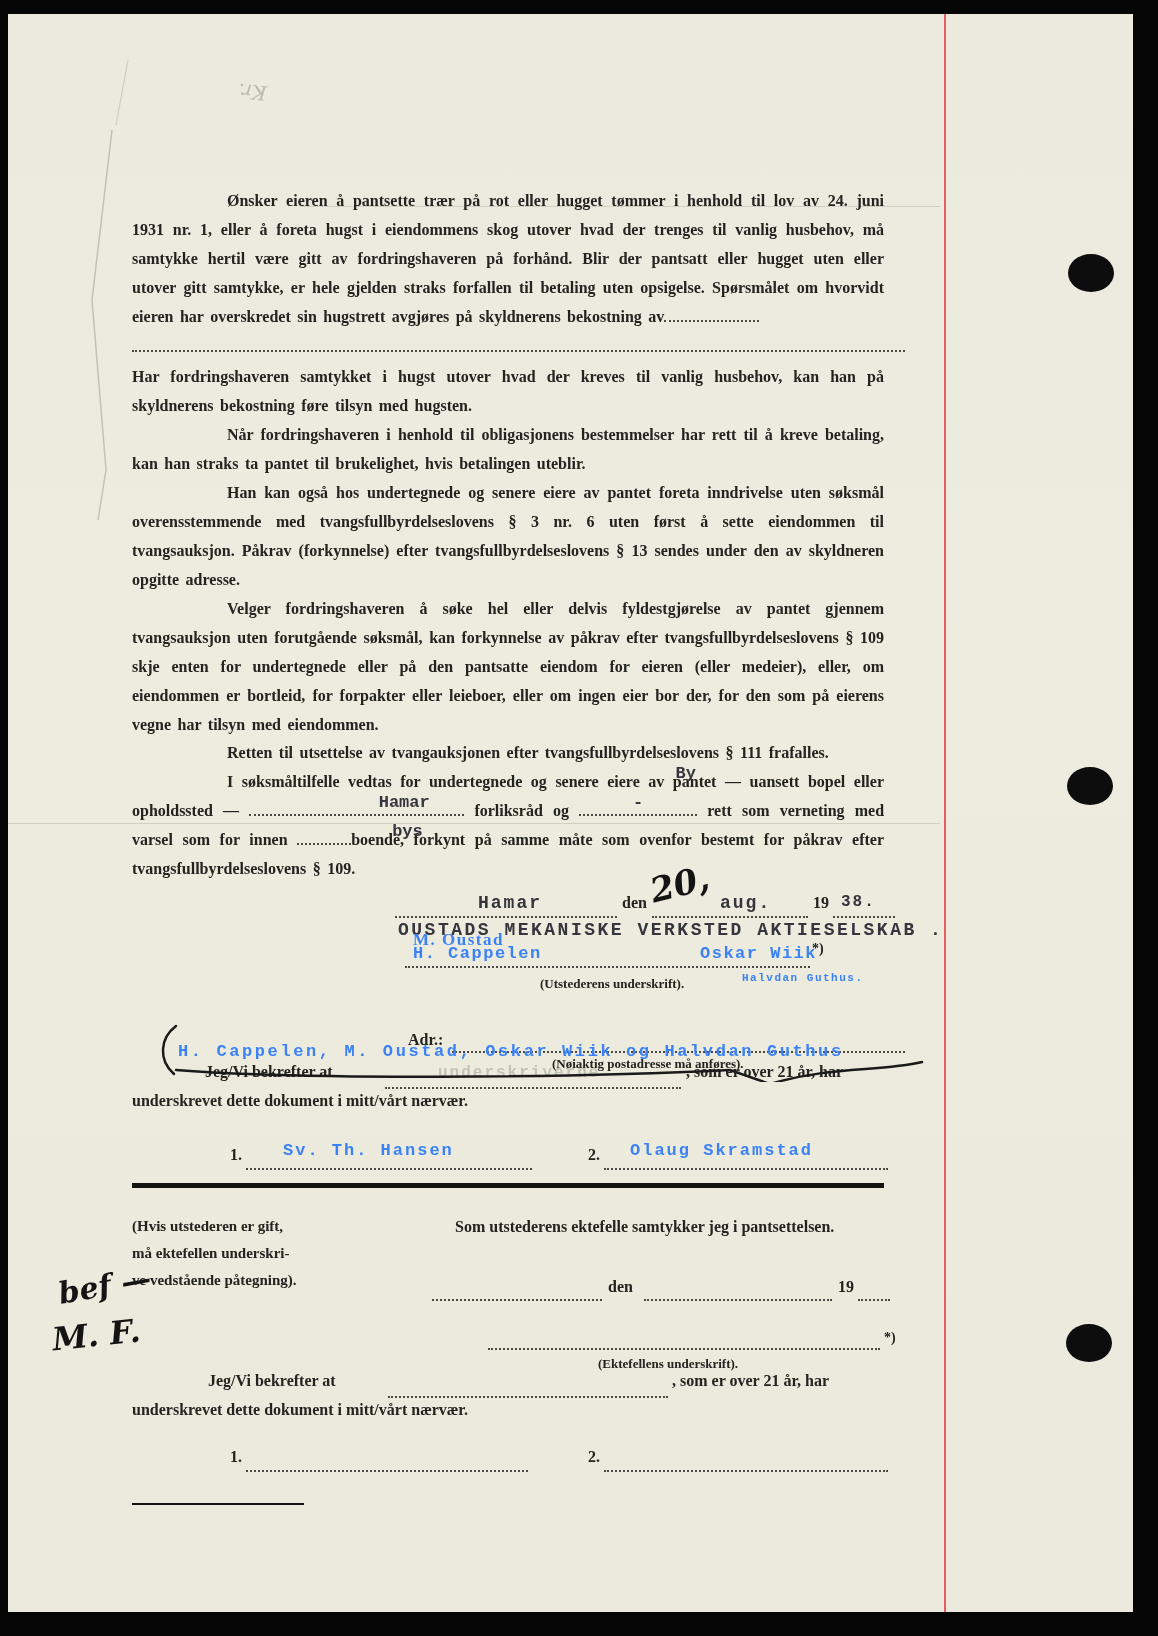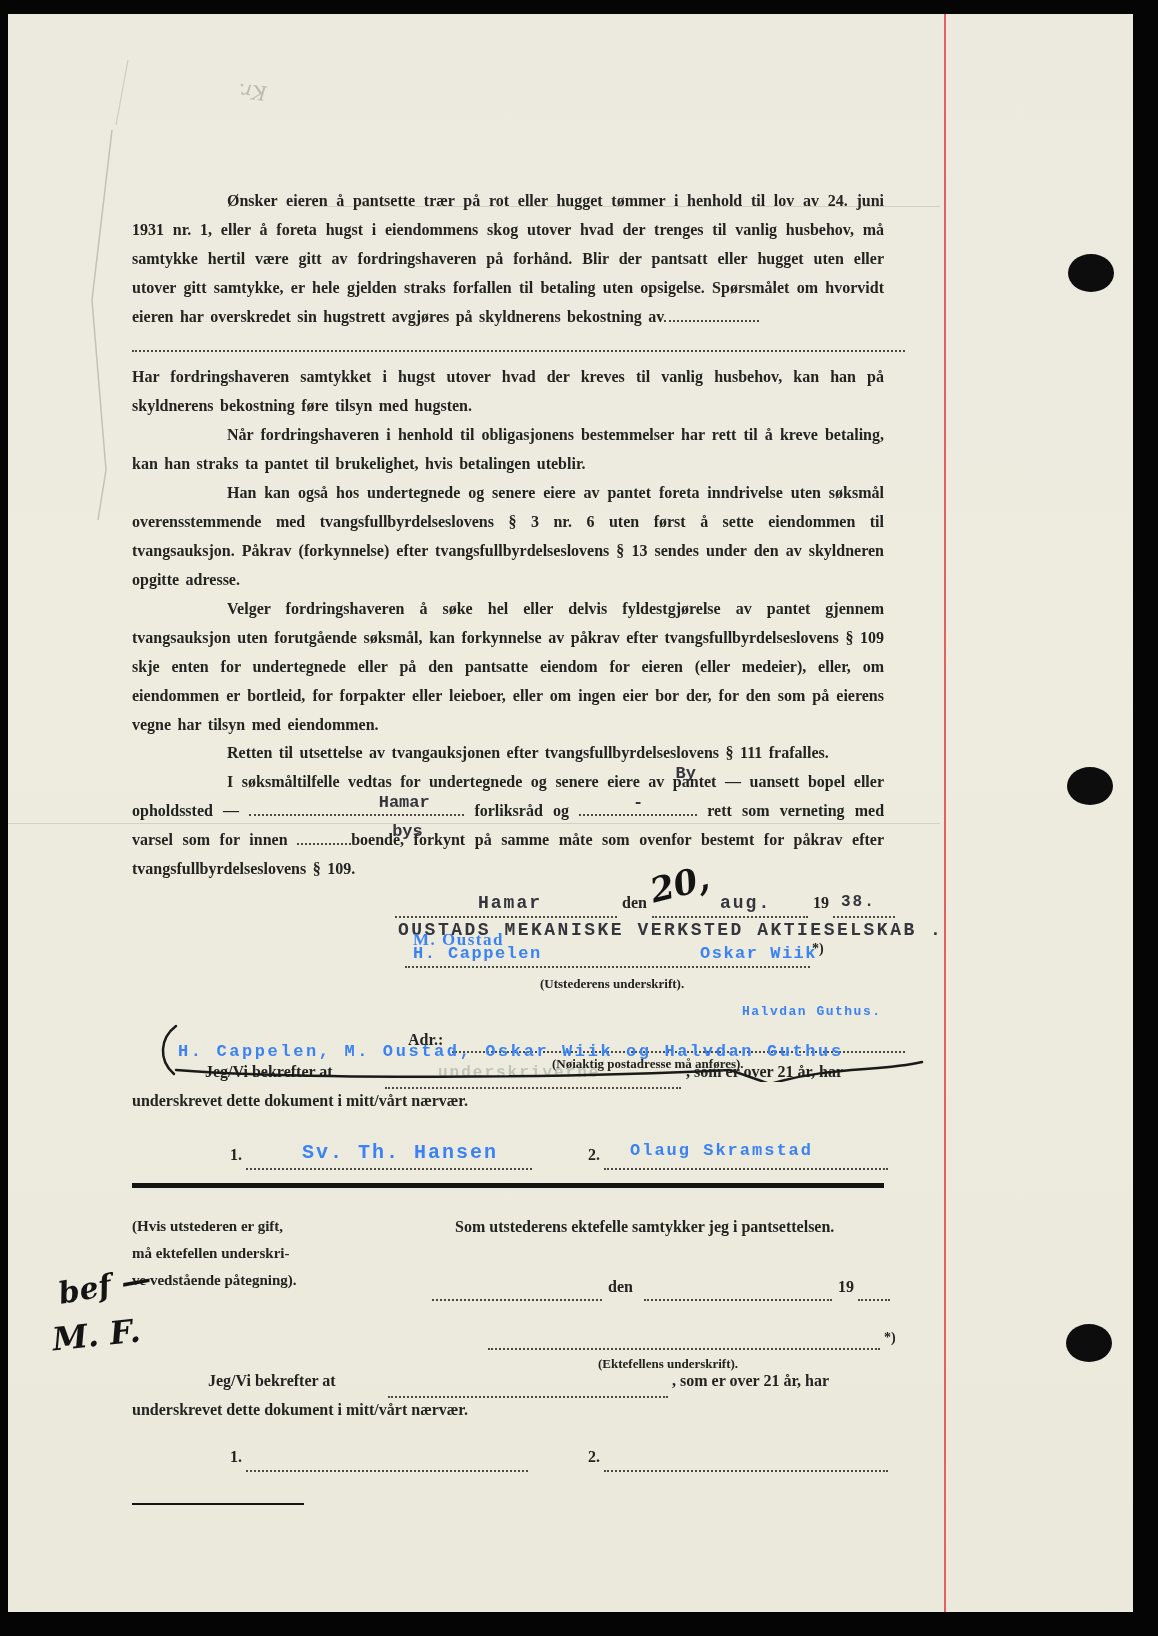--- a/index.html
+++ b/index.html
@@ -85,41 +85,41 @@
 
   <span class="abs typed tdark" style="left:398px;top:920px;font-size:18px;letter-spacing:2.5px;">OUSTADS MEKANISKE VERKSTED AKTIESELSKAB .</span>
 
   <span class="abs typed purple" style="left:413px;top:944px;font-size:17px;letter-spacing:1.5px;">H. Cappelen</span>
   <span class="abs typed purple" style="left:700px;top:944px;font-size:17px;letter-spacing:1.5px;">Oskar Wiik</span>
   <span class="abs printed" style="left:812px;top:941px;font-size:14px;">*)</span>
   <div class="dotline" style="left:405px;top:966px;width:405px;"></div>
 
   <span class="abs typed purple" style="left:413px;top:930px;font-size:17px;letter-spacing:1.5px;font-family:Liberation Serif, serif;">M. Oustad</span>
   <span class="abs printed small" style="left:540px;top:976px;">(Utstederens underskrift).</span>
-  <span class="abs typed purple" style="left:742px;top:972px;font-size:13px;letter-spacing:1.5px;margin-top:32px;">Halvdan Guthus.</span>
+  <span class="abs typed purple" style="left:742px;top:972px;font-size:11px;letter-spacing:1.5px;">Halvdan Guthus.</span>
 
   <span class="abs printed" style="left:408px;top:1031px;font-size:16px;">Adr.:</span>
   <div class="dotline" style="left:452px;top:1051px;width:453px;"></div>
   <span class="abs printed small" style="left:552px;top:1056px;">(Nøiaktig postadresse må anføres).</span>
   <span class="abs typed purple" style="left:178px;top:1042px;font-size:17px;letter-spacing:2.6px;z-index:3;">H. Cappelen, M. Oustad, Oskar Wiik og Halvdan Guthus</span>
 
   <svg width="780" height="64" style="position:absolute;left:150px;top:1018px;z-index:2;">
     <path d="M 26,8 C 10,20 8,42 24,56" fill="none" stroke="#1a1a1a" stroke-width="2.5" stroke-linecap="round"></path>
     <path d="M 26,52 C 150,62 420,60 580,52 L 620,66 C 680,48 730,54 772,44" fill="none" stroke="#1a1a1a" stroke-width="2.5" stroke-linecap="round"></path>
   </svg>
 
   <span class="abs printed" style="left:205px;top:1063px;font-size:16px;">Jeg/Vi bekrefter at</span>
   <div class="dotline" style="left:385px;top:1087px;width:296px;"></div>
   <span class="abs typed ghost" style="left:438px;top:1064px;font-size:16px;color:#5d6b5d;letter-spacing:2px;">underskriverne</span>
   <span class="abs printed" style="left:686px;top:1063px;font-size:16px;">, som er over 21 år, har</span>
   <span class="abs printed" style="left:132px;top:1092px;font-size:16px;">underskrevet dette dokument i mitt/vårt nærvær.</span>
 
   <span class="abs printed" style="left:230px;top:1146px;font-size:16px;">1.</span>
   <div class="dotline" style="left:246px;top:1168px;width:286px;"></div>
-  <span class="abs typed purple" style="left:283px;top:1141px;font-size:20px;letter-spacing:2px;margin-left:19px;">Sv. Th. Hansen</span>
+  <span class="abs typed purple" style="left:283px;top:1141px;font-size:17px;letter-spacing:2px;">Sv. Th. Hansen</span>
   <span class="abs printed" style="left:588px;top:1146px;font-size:16px;">2.</span>
   <div class="dotline" style="left:604px;top:1168px;width:284px;"></div>
   <span class="abs typed purple" style="left:630px;top:1141px;font-size:17px;letter-spacing:2px;">Olaug Skramstad</span>
 
   <div class="rule-thick" style="left:132px;top:1183px;width:752px;height:5px;"></div>
 
   <span class="abs printed" style="left:132px;top:1218px;font-size:15px;">(Hvis utstederen er gift,</span>
   <span class="abs printed" style="left:132px;top:1245px;font-size:15px;">må ektefellen underskri-</span>
   <span class="abs printed" style="left:132px;top:1272px;font-size:15px;">ve vedstående påtegning).</span>
   <span class="abs printed" style="left:455px;top:1218px;font-size:16px;">Som utstederens ektefelle samtykker jeg i pantsettelsen.</span>

